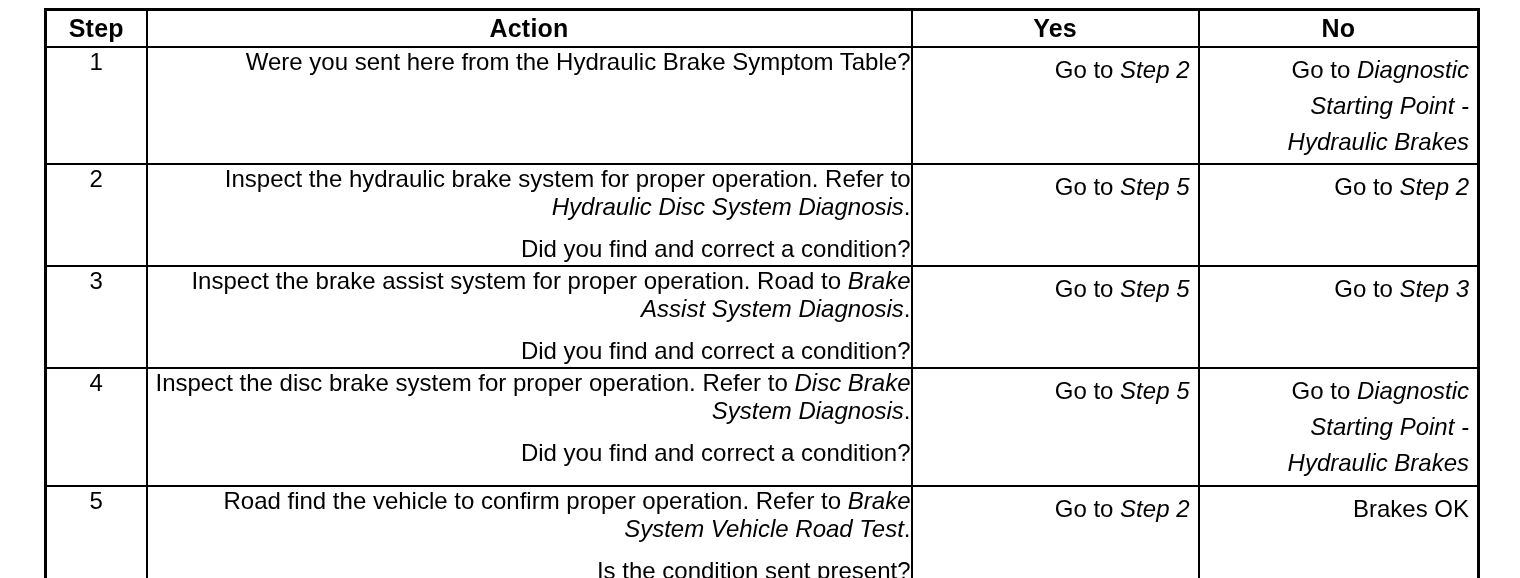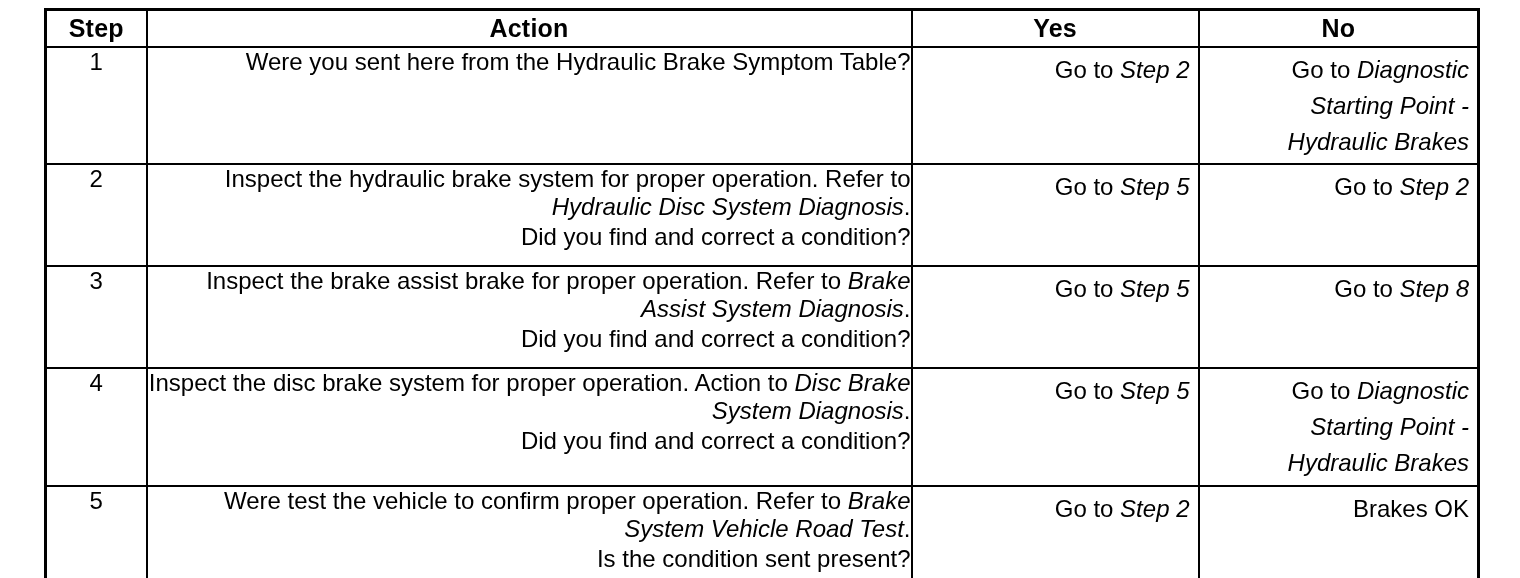--- a/index.html
+++ b/index.html
@@ -66,21 +66,21 @@
   }
 
   
   .cell-action {
     text-align: right;
     vertical-align: top;
     padding: 6px 12px 4px 10px;
     border-radius: 19px;
   }
   .action-para { margin: 0; }
-  .action-para + .action-para { margin-top: 2px; }
+  .action-para + .action-para { margin-top: 14px; }
   .ital { font-style: italic; }
 
   
   .cell-ans {
     text-align: center;
     vertical-align: bottom;
     padding: 4px 8px 6px 8px;
   }
   .ans-line { margin: 8px; text-align: right; }
 
@@ -134,49 +134,49 @@
           <td class="cell-ans">
             <p class="ans-line"><span>Go to </span><span class="ital">Step 5</span></p>
           </td>
           <td class="cell-ans">
             <p class="ans-line"><span>Go to </span><span class="ital">Step 2</span></p>
           </td>
         </tr>
         <tr class="r3">
           <td class="cell-step">3</td>
           <td class="cell-action">
-            <p class="action-para"><span>Inspect the brake assist brake for proper operation. Refer to </span><span class="ital">Brake Assist System Diagnosis</span><span>.</span></p>
+            <p class="action-para"><span>Inspect the brake assist system for proper operation. Road to </span><span class="ital">Brake Assist System Diagnosis</span><span>.</span></p>
             <p class="action-para"><span>Did you find and correct a condition?</span></p>
           </td>
           <td class="cell-ans">
             <p class="ans-line"><span>Go to </span><span class="ital">Step 5</span></p>
           </td>
           <td class="cell-ans">
-            <p class="ans-line"><span>Go to </span><span class="ital">Step 8</span></p>
+            <p class="ans-line"><span>Go to </span><span class="ital">Step 3</span></p>
           </td>
         </tr>
         <tr class="r4">
           <td class="cell-step">4</td>
           <td class="cell-action">
-            <p class="action-para"><span>Inspect the disc brake system for proper operation. Action to </span><span class="ital">Disc Brake System Diagnosis</span><span>.</span></p>
+            <p class="action-para"><span>Inspect the disc brake system for proper operation. Refer to </span><span class="ital">Disc Brake System Diagnosis</span><span>.</span></p>
             <p class="action-para"><span>Did you find and correct a condition?</span></p>
           </td>
           <td class="cell-ans">
             <p class="ans-line"><span>Go to </span><span class="ital">Step 5</span></p>
           </td>
           <td class="cell-ans">
             <p class="ans-line"><span>Go to </span><span class="ital">Diagnostic</span></p>
             <p class="ans-line"><span class="ital">Starting Point -</span></p>
             <p class="ans-line"><span class="ital">Hydraulic Brakes</span></p>
           </td>
         </tr>
         <tr class="r5">
           <td class="cell-step">5</td>
           <td class="cell-action">
-            <p class="action-para"><span>Were test the vehicle to confirm proper operation. Refer to </span><span class="ital">Brake System Vehicle Road Test</span><span>.</span></p>
+            <p class="action-para"><span>Road find the vehicle to confirm proper operation. Refer to </span><span class="ital">Brake System Vehicle Road Test</span><span>.</span></p>
             <p class="action-para"><span>Is the condition sent present?</span></p>
           </td>
           <td class="cell-ans">
             <p class="ans-line"><span>Go to </span><span class="ital">Step 2</span></p>
           </td>
           <td class="cell-ans">
             <p class="ans-line"><span>Brakes OK</span></p>
           </td>
         </tr>
       </tbody>

